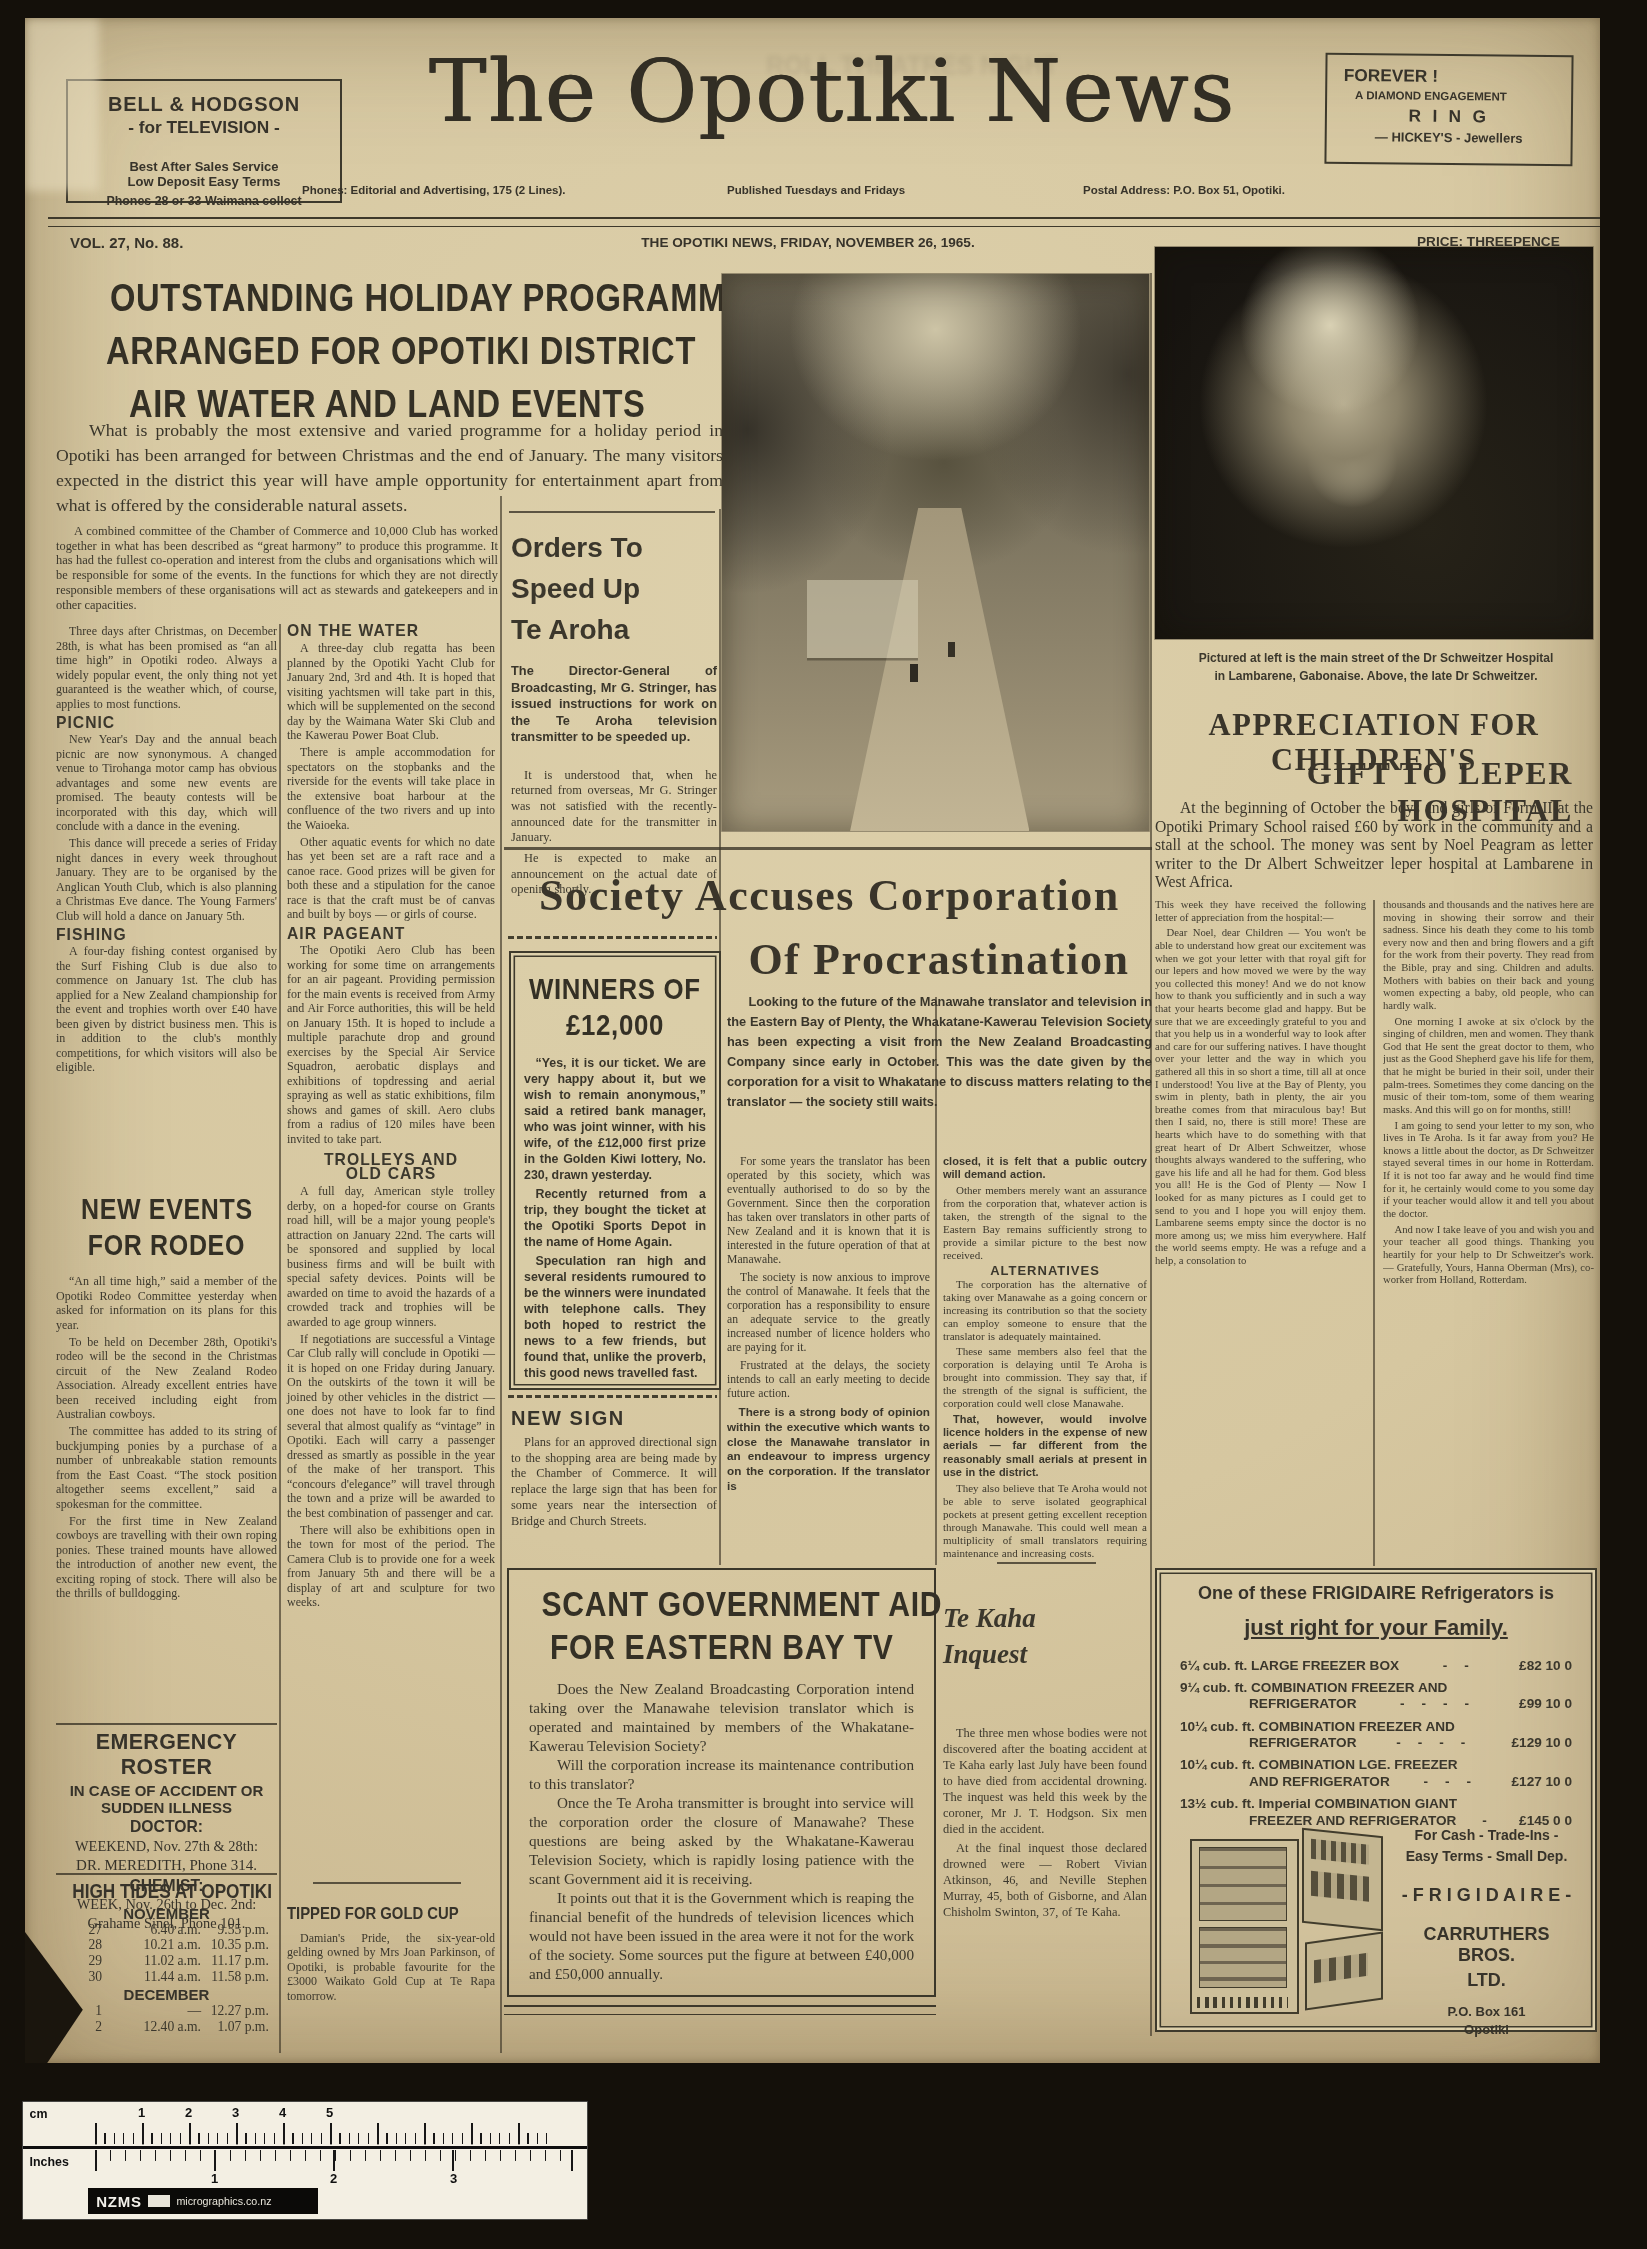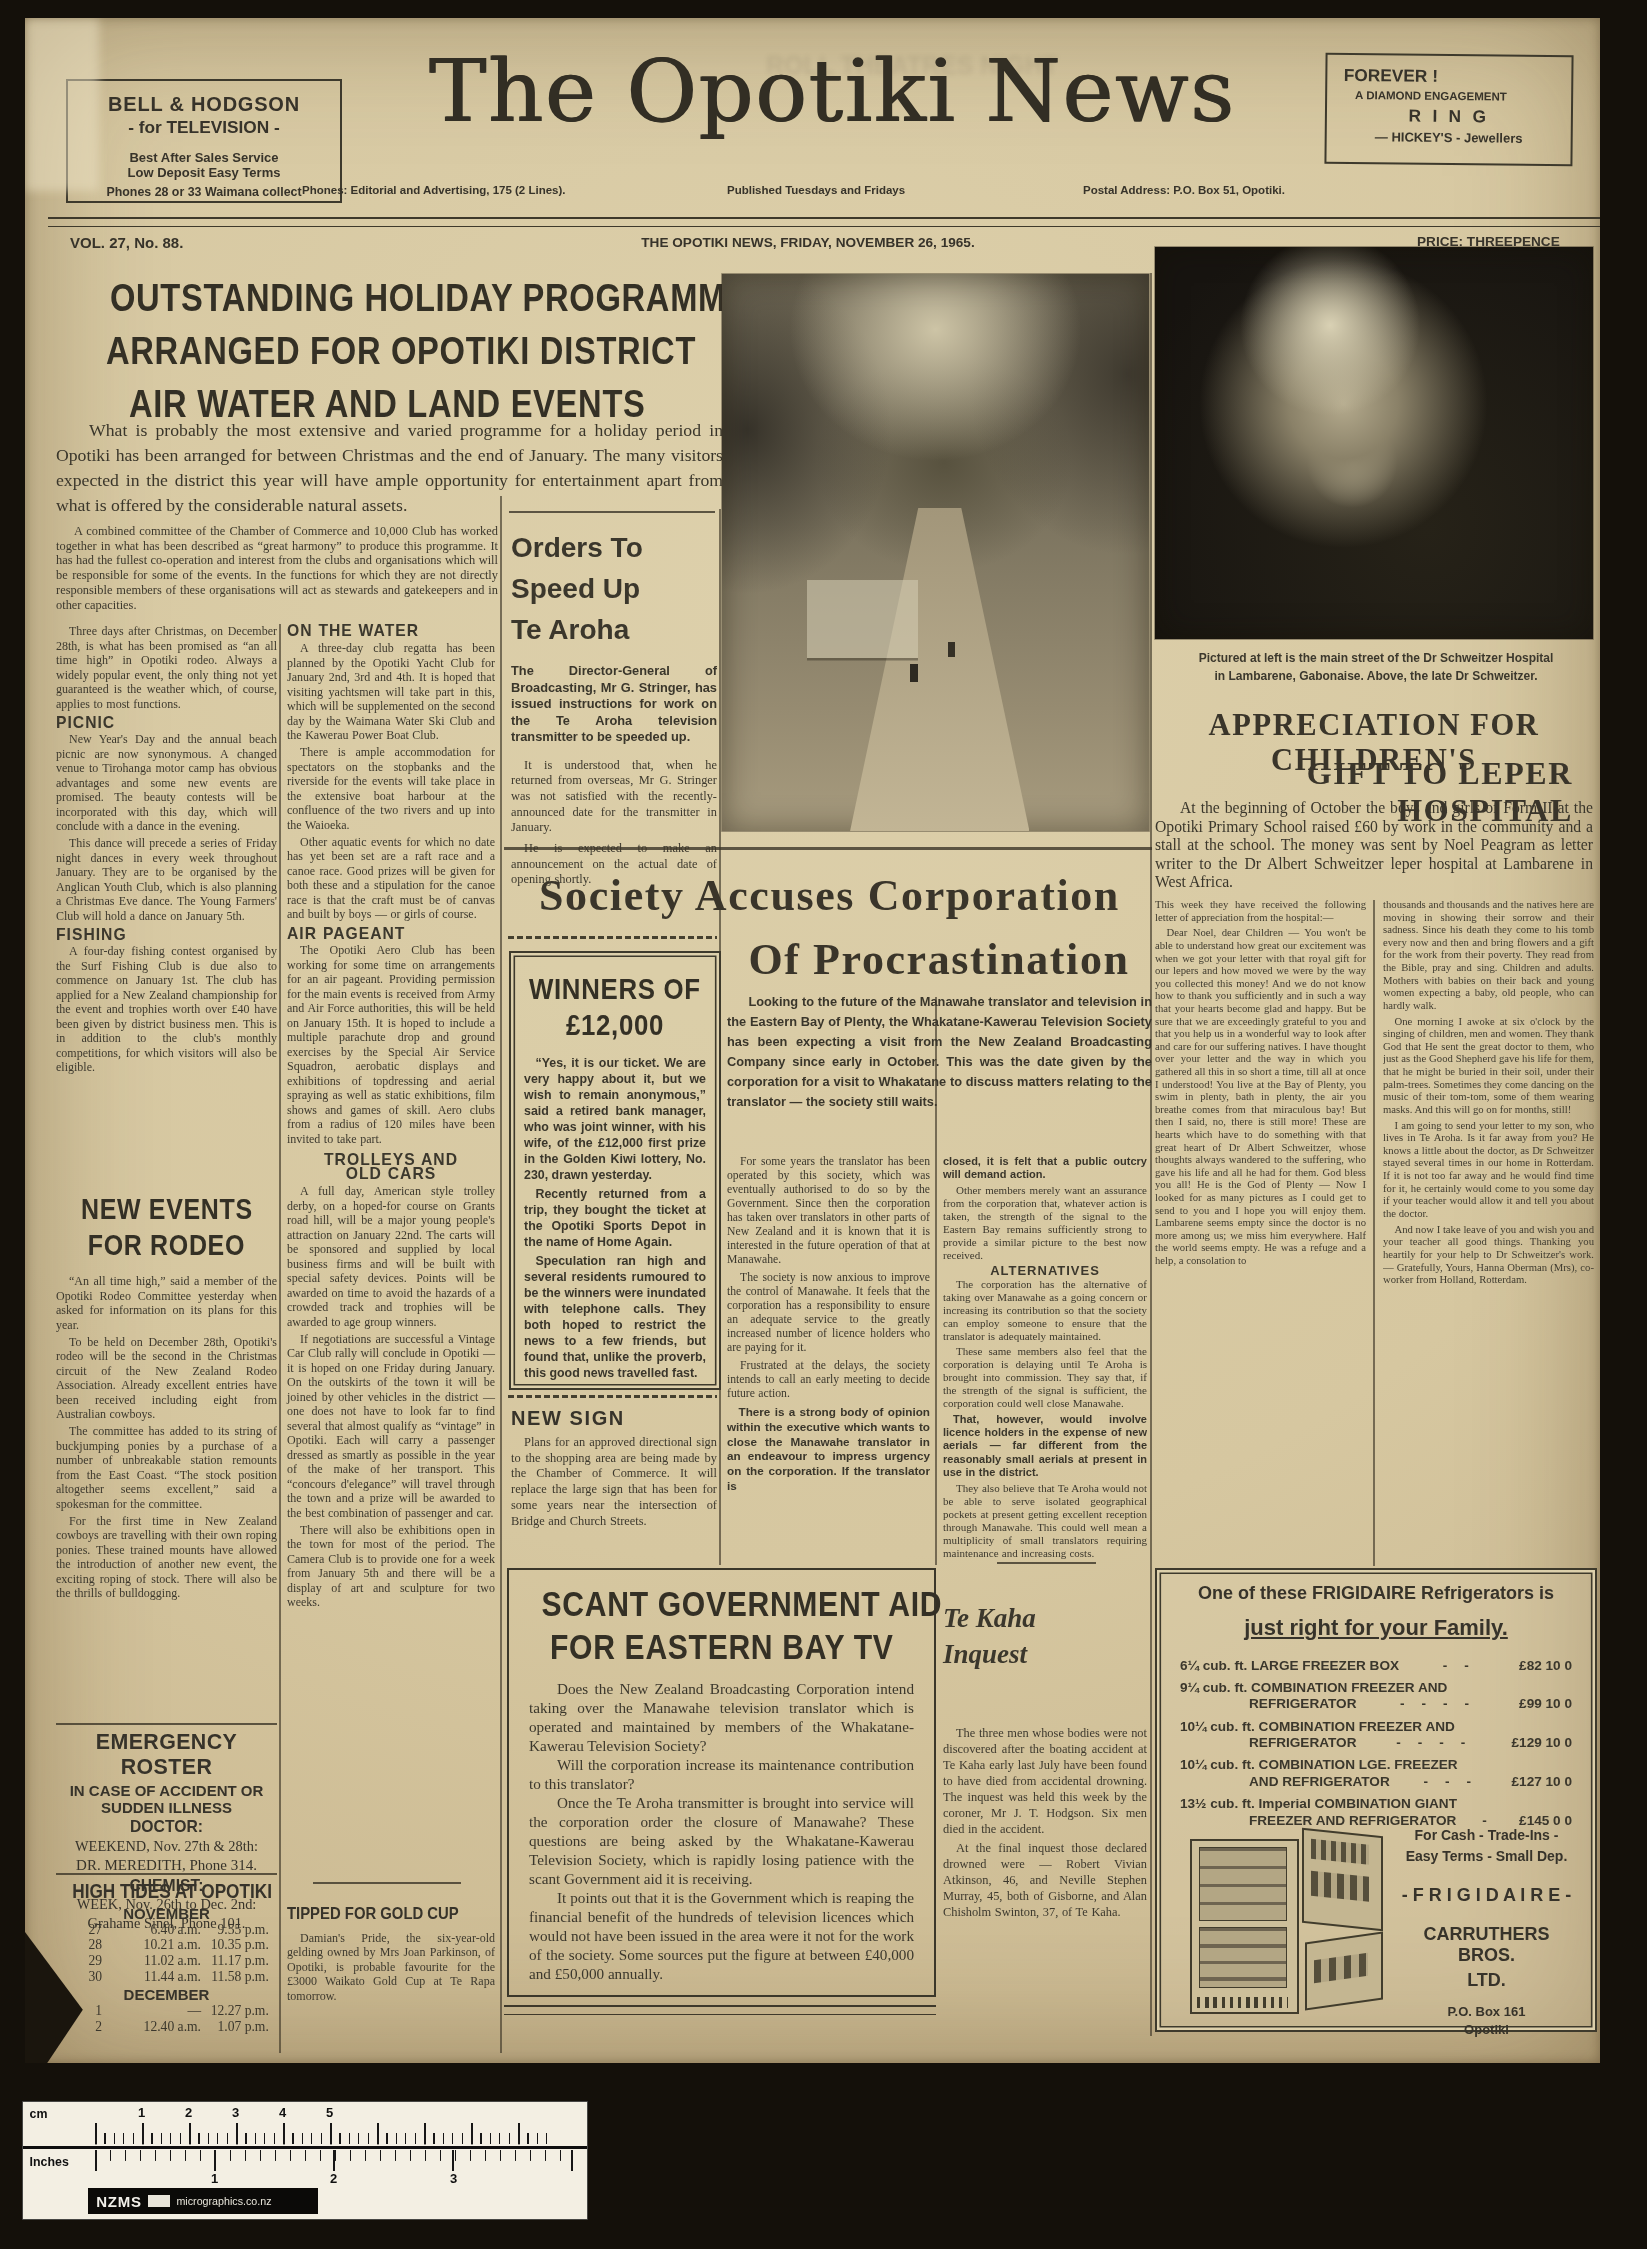--- a/index.html
+++ b/index.html
@@ -51,21 +51,21 @@
          font-family:"Liberation Sans",sans-serif;font-weight:bold;}
 </style>
 </head>
 <body>
 
 <div class="paper">
 
   <div class="adbox" style="left:41px;top:61px;width:272px;height:120px;">
     <div class="sans b ctr" style="font-size:20px;margin-top:11.5px;letter-spacing:0.8px;">BELL &amp; HODGSON</div>
     <div class="sans b ctr" style="font-size:17.3px;margin-top:1.6px;">- for TELEVISION -</div>
-    <div class="sans b ctr" style="font-size:13px;margin-top:12px;">Best After Sales Service</div>
+    <div class="sans b ctr" style="font-size:13px;margin-top:21px;">Best After Sales Service</div>
     <div class="sans b ctr" style="font-size:13px;">Low Deposit Easy Terms</div>
     <div class="sans b ctr" style="font-size:12.4px;margin-top:5px;">Phones 28 or 33 Waimana collect</div>
   </div>
 
   <div class="abs ctr" style="left:321px;top:23px;width:972px;">
     <span class="masthead-title">The Opotiki News</span>
   </div>
 
   <div class="adbox" style="left:1300px;top:36px;width:244px;height:107px;transform:rotate(.6deg);">
     <div class="sans b" style="font-size:17.3px;margin:10px 0 0 16.5px;">FOREVER !</div>
@@ -196,21 +196,21 @@
   </div>
 
   <div class="hrule" style="left:484px;top:493px;width:206px;"></div>
   <div class="abs" style="left:486px;top:509px;width:206px;">
     <div class="sans b" style="font-size:28px;line-height:41px;color:#3b372c;">
       <div>Orders To</div>
       <div>Speed Up</div>
       <div>Te Aroha</div>
     </div>
     <div class="bs" style="font-size:12.8px;line-height:16.5px;margin-top:13px;">The Director-General of Broadcasting, Mr G. Stringer, has issued instructions for work on the Te Aroha television transmitter to be speeded up.</div>
-    <div class="bt" style="margin-top:12px;font-size:12.4px;line-height:15.7px;">
+    <div class="bt" style="margin-top:22px;font-size:12.4px;line-height:15.7px;">
       <p>It is understood that, when he returned from overseas, Mr G. Stringer was not satisfied with the recently-announced date for the transmitter in January.</p>
       <p style="margin-top:5px;">He is expected to make an announcement on the actual date of opening shortly.</p>
     </div>
   </div>
 
   <div class="hrule" style="left:479px;top:829px;width:648px;height:2.5px;"></div>
 
   <div class="abs headline-serif" style="left:700px;top:916px;width:428px;font-size:44px;">Of Procrastination</div>
   <div class="abs headline-serif" style="left:479px;top:852px;width:651px;font-size:44px;">Society Accuses Corporation</div>
 

